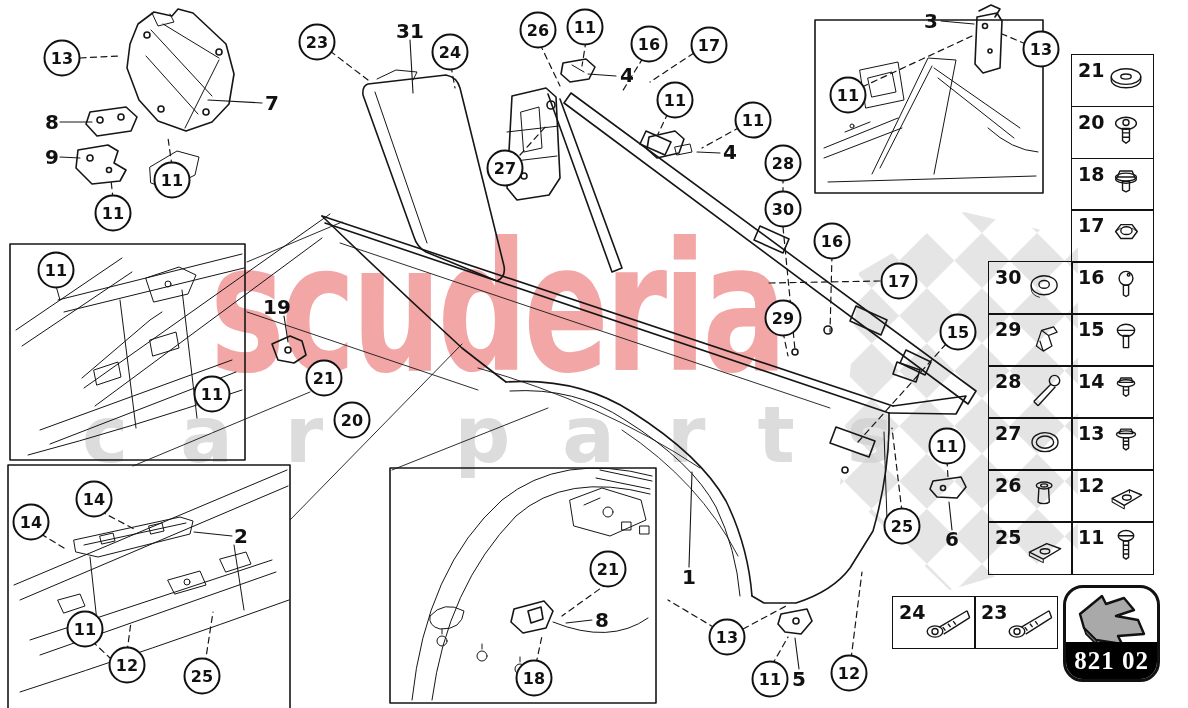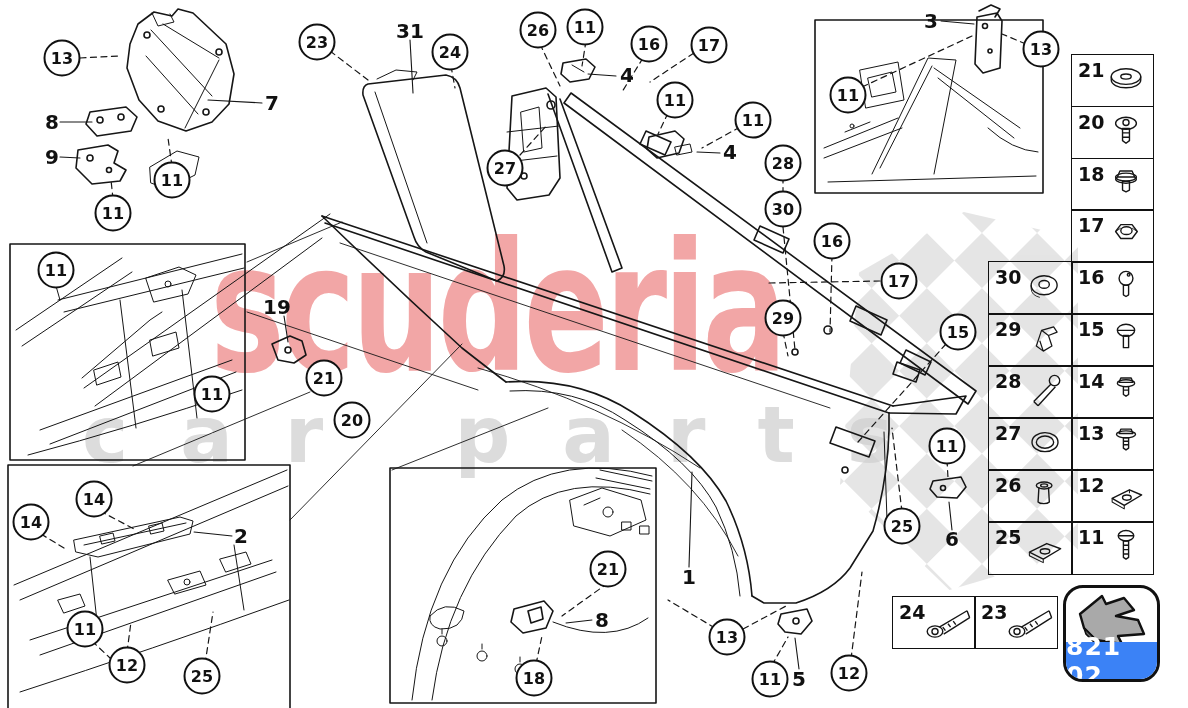--- a/index.html
+++ b/index.html
@@ -31,23 +31,23 @@
       line-height:1;}
 
   
   .cell{position:absolute;border:1.6px solid #111;box-sizing:border-box;background:transparent;}
   .cell .num{position:absolute;left:6px;top:4px;font-size:19px;font-weight:bold;color:#111;}
   .cell svg{position:absolute;right:1px;top:3px;}
 
   
   .codebox{position:absolute;left:1063px;top:585px;width:97px;height:97px;border:3px solid #111;
            border-radius:20px;box-sizing:border-box;overflow:hidden;background:#fff;}
-  .codebox .band{position:absolute;left:0;right:0;bottom:0;height:37px;background:#3b82f6;color:#fff;
+  .codebox .band{position:absolute;left:0;right:0;bottom:0;height:37px;background:#000000;color:#fff;
            display:flex;align-items:center;justify-content:center;font-size:25px;font-weight:bold;
-           letter-spacing:1px;}
+           letter-spacing:1px;font-family:Liberation Serif, serif;}
   .codebox svg{position:absolute;left:6px;top:2px;}
 </style>
 </head>
 <body>
 
 <div id="stage">
 
   <div class="wm1" style="color: rgb(242, 166, 166);">scuderia</div>
   <div class="wm2" style="color: rgb(220, 220, 220);">car parts</div>
   <div class="flagwrap">

